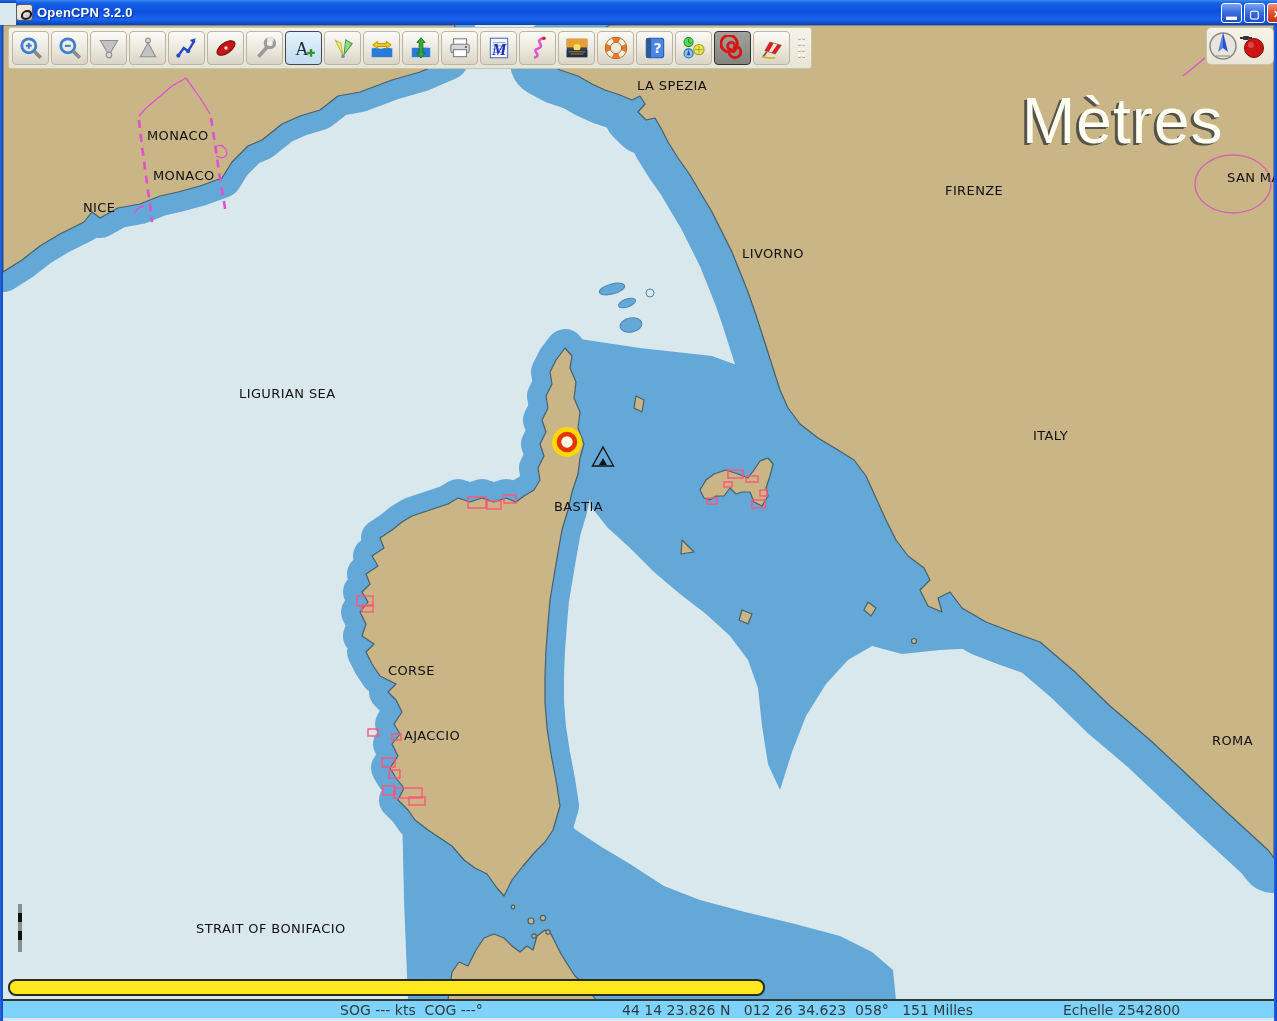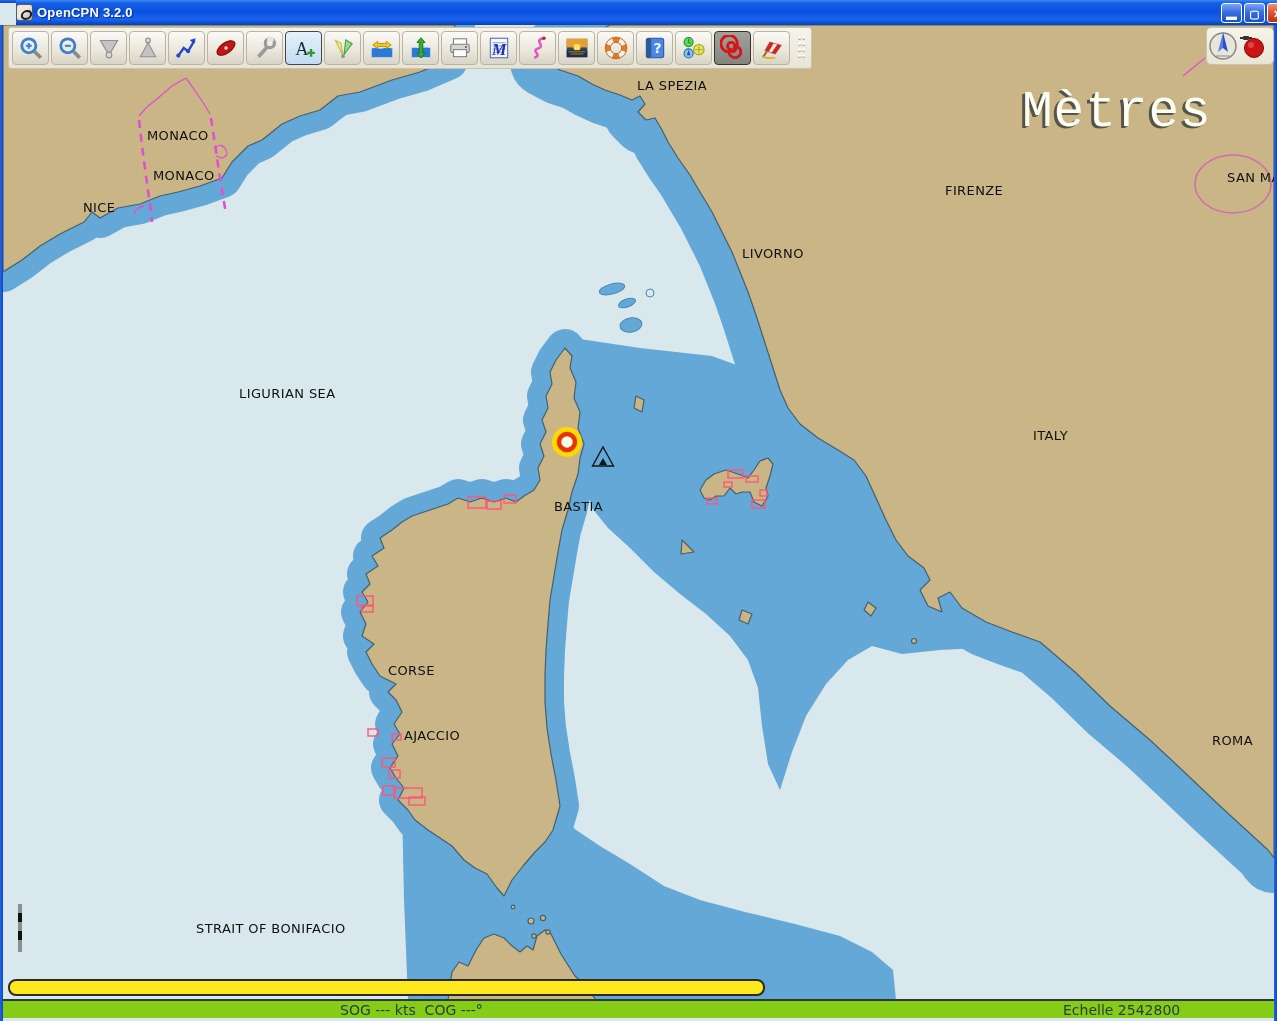--- a/index.html
+++ b/index.html
@@ -18,39 +18,39 @@
   .wbtn span{display:block;transform:translateY(0.5px);}
   .wbtn.min span{transform:translateY(3px);}
   
   .wborder{position:absolute;background:linear-gradient(90deg,#2a63e0,#0b49c4);} 
   #bl{left:0;top:25px;width:3px;height:996px;}
   #br{right:0;top:25px;width:3px;height:996px;}
   #bb{left:0;top:1018px;width:1277px;height:3px;background:linear-gradient(180deg,#2a63e0,#0b49c4);}
   
   #map{position:absolute;left:3px;top:25px;cursor:crosshair;}
   .maplabel{font-family:"DejaVu Sans",sans-serif;font-size:13px;fill:#101010;letter-spacing:.4px;}
-  #metres{position:absolute;left:1022px;top:84px;font-family:Liberation Mono, monospace;font-size:51px;
+  #metres{position:absolute;left:1022px;top:84px;font-family:Liberation Sans, sans-serif;font-size:64px;
     color:#fffef2;text-shadow:-3px 2px 0 #55544a, -1px 1px 0 #77766a;letter-spacing:1px;white-space:nowrap;}
   
   #toolbar{position:absolute;left:8px;top:27px;height:38px;display:flex;align-items:center;
     background:linear-gradient(180deg,#f6f4ea,#e8e4d4);border:1px solid #c9c4b2;border-radius:3px;padding:1px 2px;}
   .tb-btn{width:37px;height:34px;margin:0 1px;border-radius:4px;border:1px solid #b9b4a4;box-sizing:border-box;
     background:linear-gradient(180deg,#fbfaf6 0%,#e9e6da 60%,#d8d4c6 100%);display:flex;align-items:center;justify-content:center;}
   .tb-btn.pressed{background:linear-gradient(180deg,#e4f2fb,#c2dcee);border:1px solid #445;}
   .tb-btn.pressed-dark{background:linear-gradient(180deg,#a2a29c,#84847e);border:1px solid #333;}
   .tb-ico{width:26px;height:26px;display:block;}
   #tb-grip{width:14px;height:30px;margin-left:4px;display:grid;grid-template-columns:4px 4px;grid-auto-rows:6px;justify-content:center;align-content:center;}
   #tb-grip b{width:3px;height:3px;border-radius:50%;background:#fdfdf8;box-shadow:0 1px 0 #a8a498;}
   
   #compass{position:absolute;left:1206px;top:27px;width:66px;height:36px;border:1px solid #c9c4b2;border-radius:5px;
     background:linear-gradient(180deg,#f6f4ea,#e9e5d6);}
   
   #chartbar{position:absolute;left:8px;top:979px;width:757px;height:17px;border:2px solid #2a2a20;border-radius:8px;box-sizing:border-box;}
   
-  #statusbar{position:absolute;left:0;top:999px;width:1277px;height:19px;background:#84cc16;border-top:2px solid #30383a;box-sizing:border-box;
+  #statusbar{position:absolute;left:0;top:999px;width:1277px;height:19px;background:#7dd3fc;border-top:2px solid #30383a;box-sizing:border-box;
     font-family:"DejaVu Sans",sans-serif;font-size:14px;color:#2d3c40;}
   #statusbar span{position:absolute;top:1px;white-space:pre;}
   #sb-a{left:340px;} #sb-b{left:622px;} #sb-c{left:1063px;}
 </style>
 </head>
 <body>
 
 <div id="win">
 
   <svg id="map" width="1271" height="975" viewBox="3 25 1271 975">
@@ -337,20 +337,21 @@
       </g>
       <circle cx="47" cy="20" r="9.5" fill="#cc1414" stroke="#7a0c0c" stroke-width="1"></circle>
       <circle cx="44" cy="17" r="3" fill="#e85a5a" opacity="0.7"></circle>
     </svg>
   </div>
 
   <div id="chartbar" style="background: rgb(255, 233, 30);"></div>
 
   <div id="statusbar">
     <span id="sb-a">SOG --- kts  COG ---°</span>
+    <span id="sb-b">44 14 23.826 N   012 26 34.623  058°   151 Milles</span>
     <span id="sb-c">Echelle 2542800</span>
   </div>
 
   <div id="titlebar">
     <div id="app-ico">
         <i></i>
       </div>
     <span id="title-text">OpenCPN 3.2.0</span>
     <div id="winbtns">
       <div class="wbtn min">

